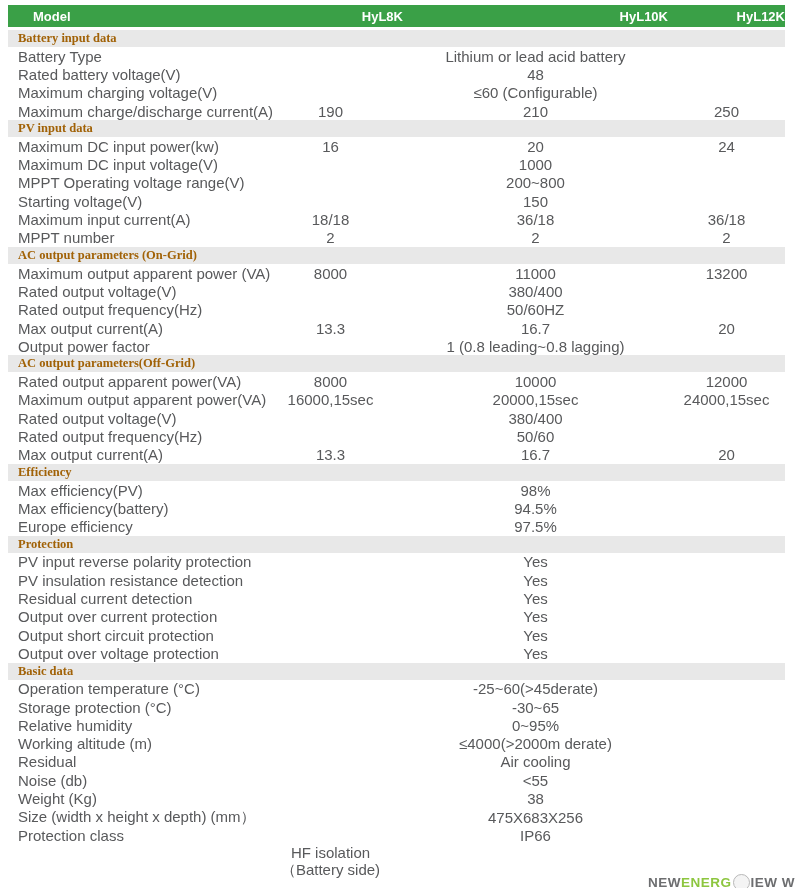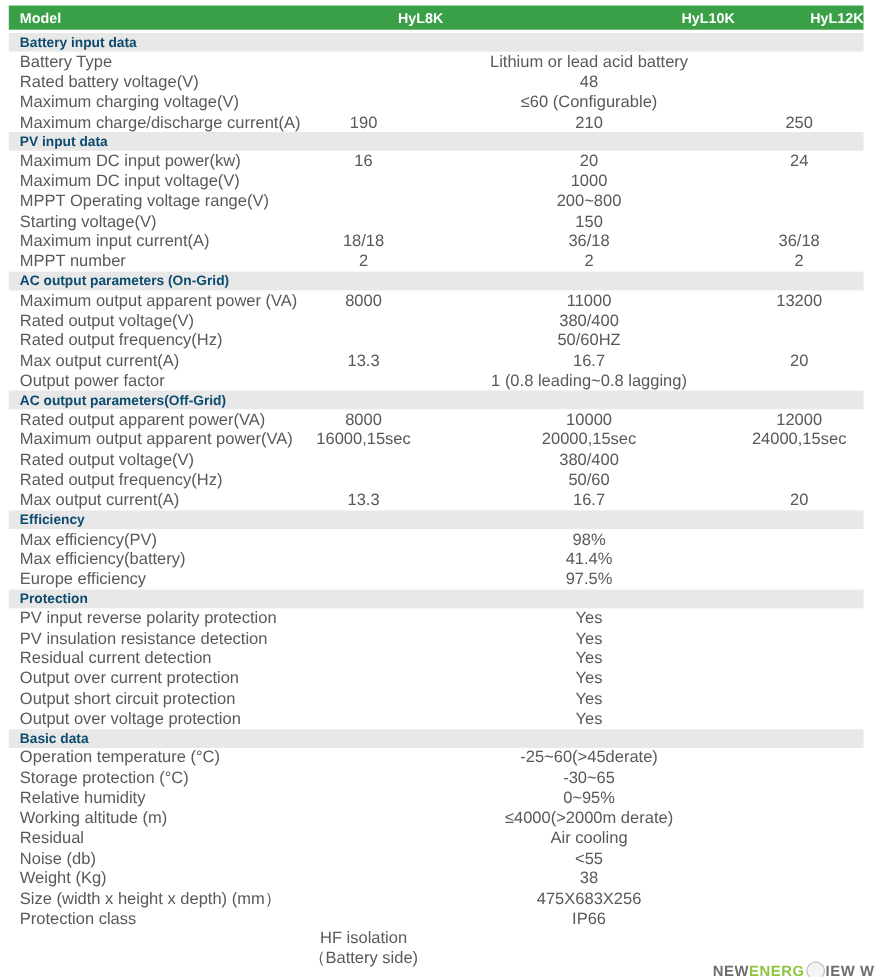--- a/index.html
+++ b/index.html
@@ -19,32 +19,33 @@
     display: grid;
     grid-template-columns: 250px 145px 265px 117px;
     background: #3aa047;
     height: 22px;
     align-items: center;
     color: #ffffff;
     font-weight: bold;
     font-size: 13px;
     margin-bottom: 3px;
   }
-  .model-header .model-label { padding-left: 10px; text-align: left; }
+  .model-header .model-label { padding-left: 25px; text-align: left; }
   .model-header .model-col { text-align: right; }
   .section-band {
     background: #e8e8e8;
     height: 17px;
     display: flex;
     align-items: center;
     font-weight: bold;
-    color: #0c4a6e;
+    color: #a16207;
     font-size: 12.5px;
     padding-left: 10px;
     box-sizing: border-box;
+    font-family: Liberation Serif, serif;
   }
   .data-row {
     display: grid;
     grid-template-columns: 250px 145px 265px 117px;
     height: 18.3px;
     align-items: center;
     font-size: 15px;
     color: #58595b;
   }
   .data-row .row-label {
@@ -213,21 +214,21 @@
       <div class="section-band">Efficiency</div>
       <div class="data-row">
         <div class="row-label">Max efficiency(PV)</div>
         <div class="cell"></div>
         <div class="cell">98%</div>
         <div class="cell"></div>
       </div>
       <div class="data-row">
         <div class="row-label">Max efficiency(battery)</div>
         <div class="cell"></div>
-        <div class="cell">41.4%</div>
+        <div class="cell">94.5%</div>
         <div class="cell"></div>
       </div>
       <div class="data-row">
         <div class="row-label">Europe efficiency</div>
         <div class="cell"></div>
         <div class="cell">97.5%</div>
         <div class="cell"></div>
       </div>
       <div class="section-band">Protection</div>
       <div class="data-row">

